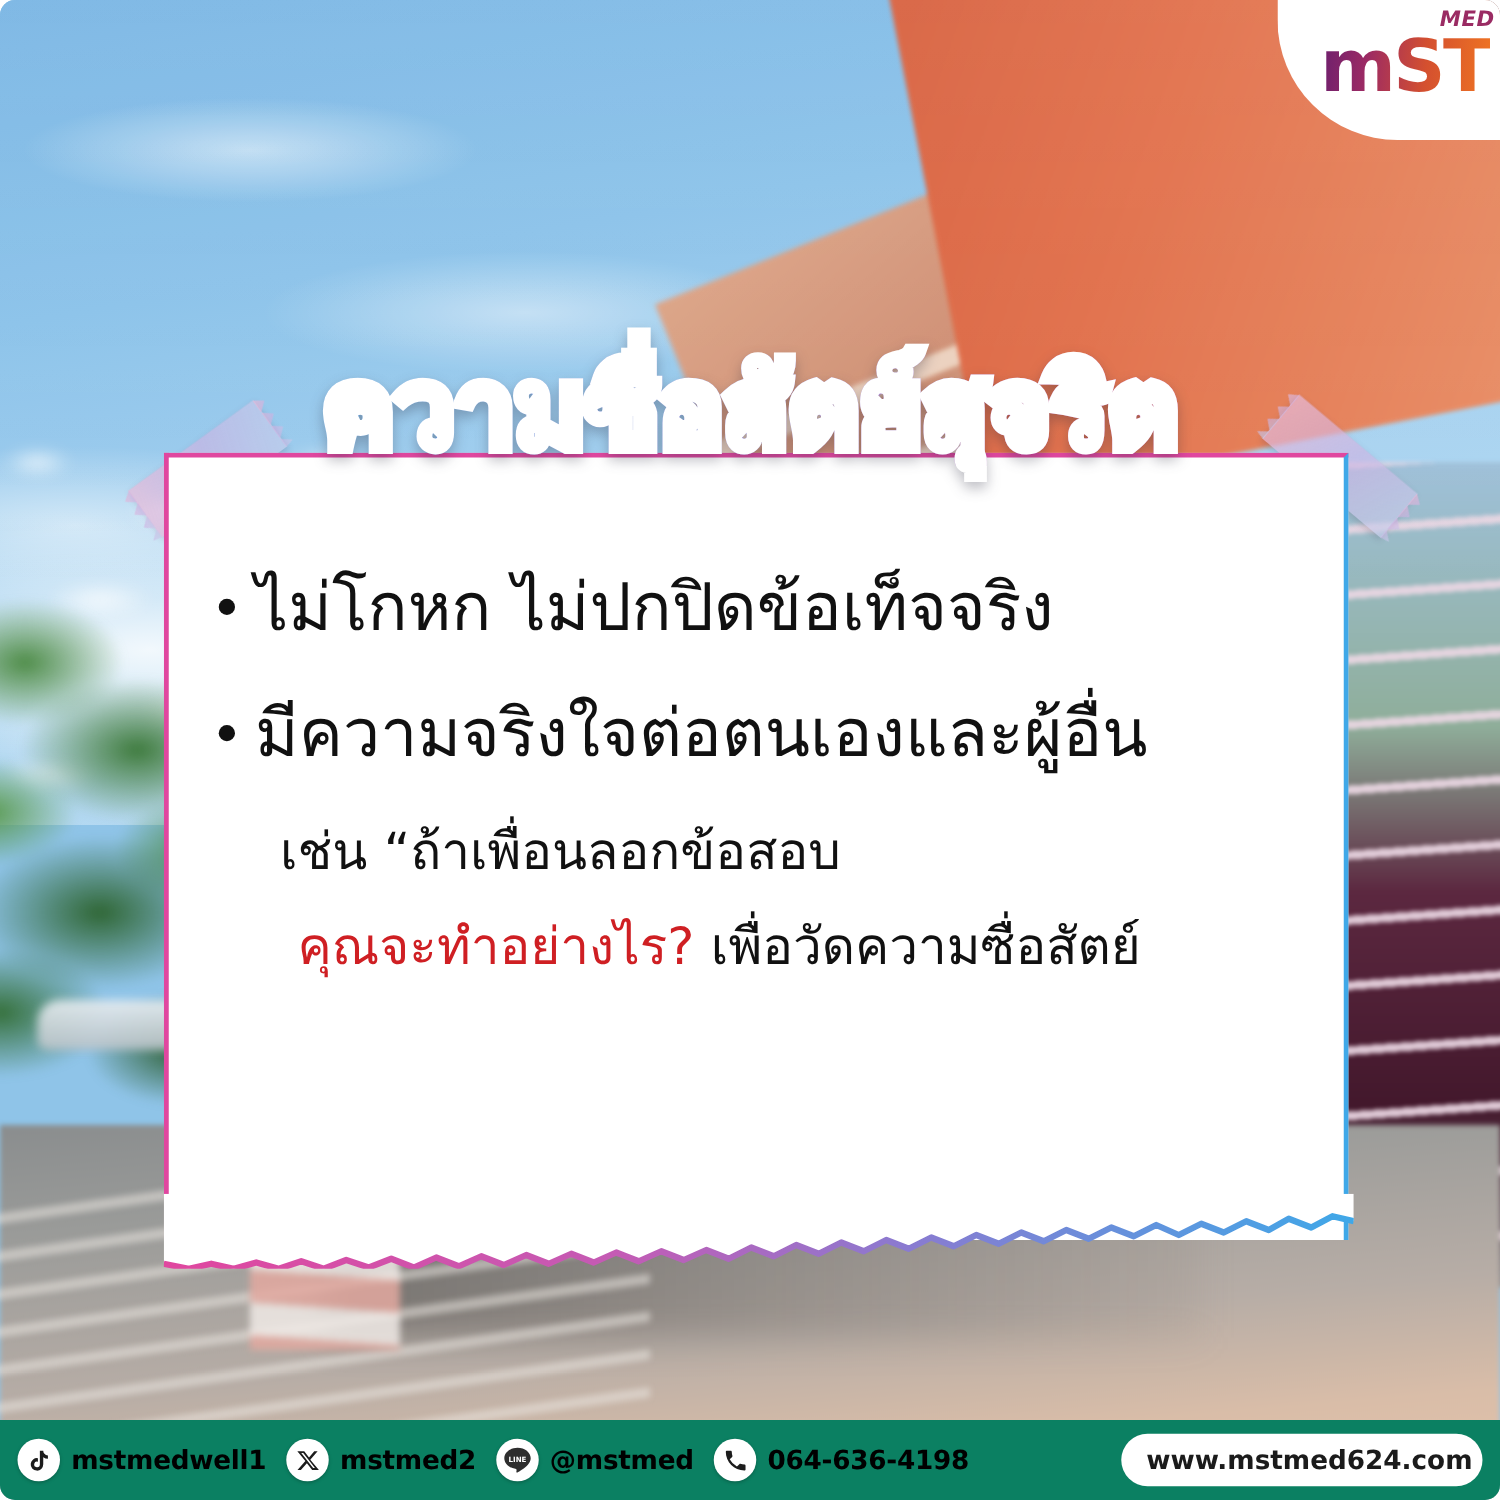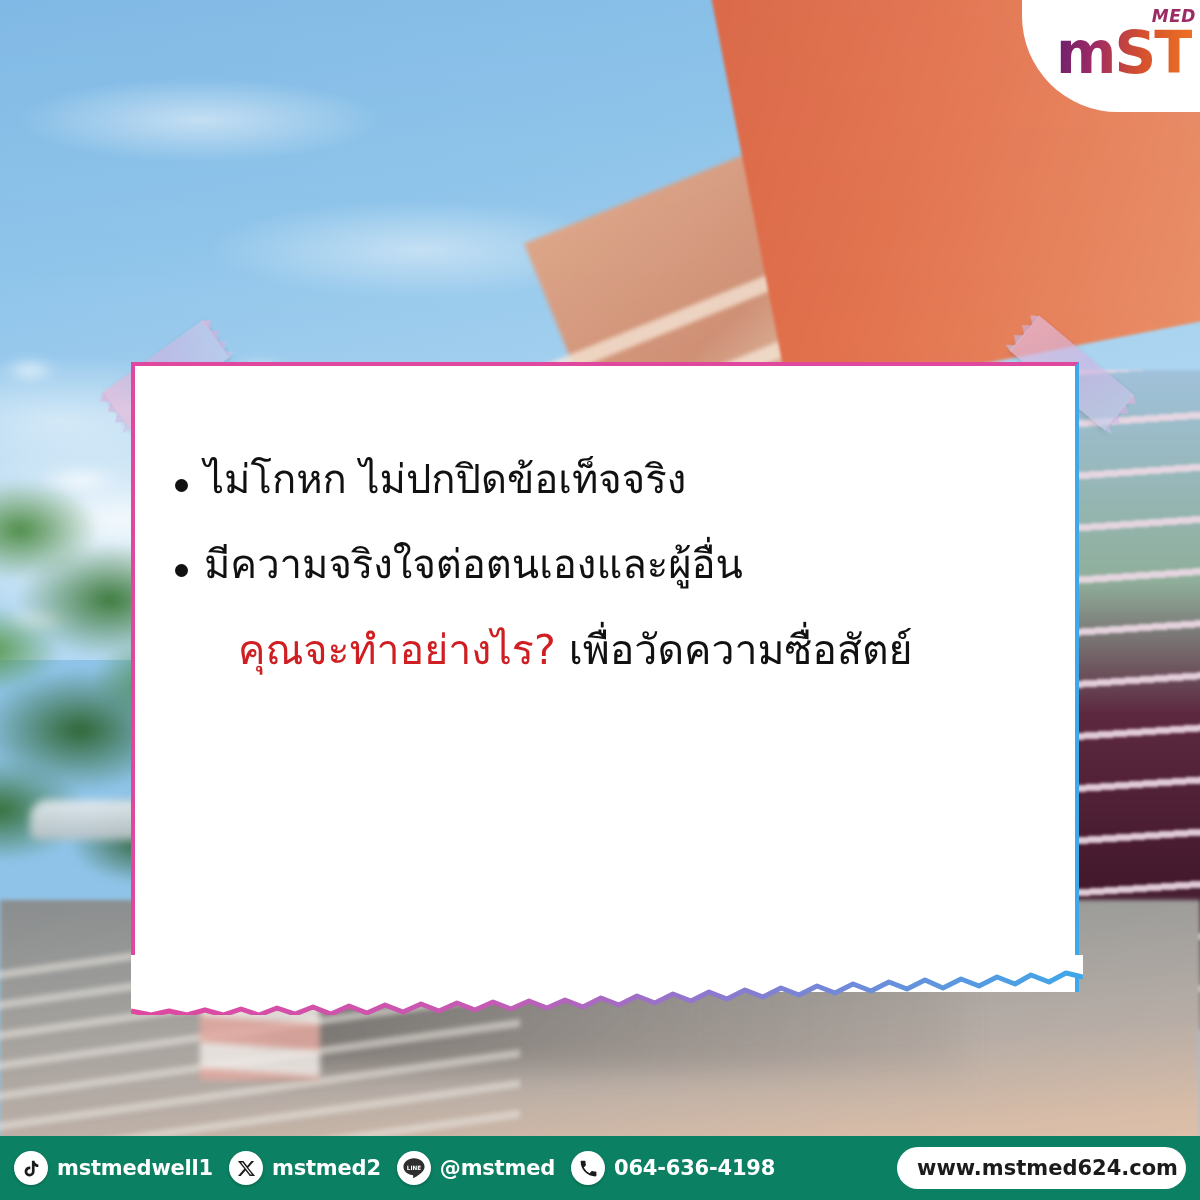--- a/index.html
+++ b/index.html
@@ -10,20 +10,21 @@
   }
   * { box-sizing: border-box; }
 
   .poster {
     position: relative;
     width: 1200px;
     height: 1200px;
     overflow: hidden;
     font-family: "DejaVu Sans", "Liberation Sans", sans-serif;
     background: #8fc4e8;
+    border-radius: 12px;
   }
 
   
   .bg-photo {
     position: absolute;
     inset: 0;
     overflow: hidden;
   }
   
   .bg-sky {
@@ -288,21 +289,21 @@
     width: 880px;
     z-index: 28;
     font-family: "DejaVu Sans", "Liberation Sans", sans-serif;
     color: #111111;
   }
   .bullet-row {
     display: flex;
     align-items: flex-start;
     gap: 16px;
     margin-bottom: 36px;
-    font-size: 40px;
+    font-size: 53px;
     line-height: 1.22;
     font-weight: 400;
   }
   .bullet-dot {
     flex: 0 0 auto;
     width: 13px; height: 13px;
     border-radius: 50%;
     background: #111111;
     margin-top: 24px;
   }
@@ -342,21 +343,21 @@
     border-radius: 50%;
     background: #ffffff;
     display: flex;
     align-items: center;
     justify-content: center;
     flex: 0 0 auto;
     box-shadow: 0 1px 3px rgba(0,0,0,.25);
   }
   .ficon svg { display: block; }
   .flabel {
-    color: #ffffff;
+    color: #000000;
     font-size: 21px;
     font-weight: 700;
     letter-spacing: -.2px;
     white-space: nowrap;
     font-family: "DejaVu Sans", "Liberation Sans", sans-serif;
   }
   .web-pill {
     margin-left: auto;
     display: flex;
     align-items: center;
@@ -429,34 +430,36 @@
 
       <path fill="none" stroke="url(#tornGrad)" stroke-width="5" stroke-linejoin="round" d="M952,22 L935,18 L918,27 L900,20 L884,29 L866,22 L848,31
         L830,24 L812,33 L794,25 L776,34 L758,27 L740,36 L722,29 L704,38 L686,31 L668,40 L650,33
         L632,42 L614,35 L596,44 L578,37 L560,46 L542,39 L524,48 L506,41 L488,50 L470,43 L452,52
         L434,45 L416,53 L398,46 L380,54 L362,47 L344,55 L326,48 L308,56 L290,49 L272,57 L254,50
         L236,58 L218,51 L200,59 L182,52 L164,59 L146,53 L128,60 L110,54 L92,60 L74,55 L56,60
         L38,56 L20,60 L0,56"></path>
     </svg>
   </div>
 
+  <div class="title">ความซื่อสัตย์สุจริต</div>
 
   <div class="body-text">
 
     <div class="bullet-row">
       <span class="bullet-dot"></span>
       <span class="bullet-text">ไม่โกหก ไม่ปกปิดข้อเท็จจริง</span>
     </div>
 
     <div class="bullet-row">
       <span class="bullet-dot"></span>
       <span class="bullet-text">มีความจริงใจต่อตนเองและผู้อื่น</span>
     </div>
 
 
+    <div class="sub-line">เช่น “ถ้าเพื่อนลอกข้อสอบ</div>
 
     <div class="final-line">
       <span class="accent-red">คุณจะทำอย่างไร?</span><span> เพื่อวัดความซื่อสัตย์</span>
     </div>
 
   </div>
 
   <div class="footer">
 
     <div class="fitem">

